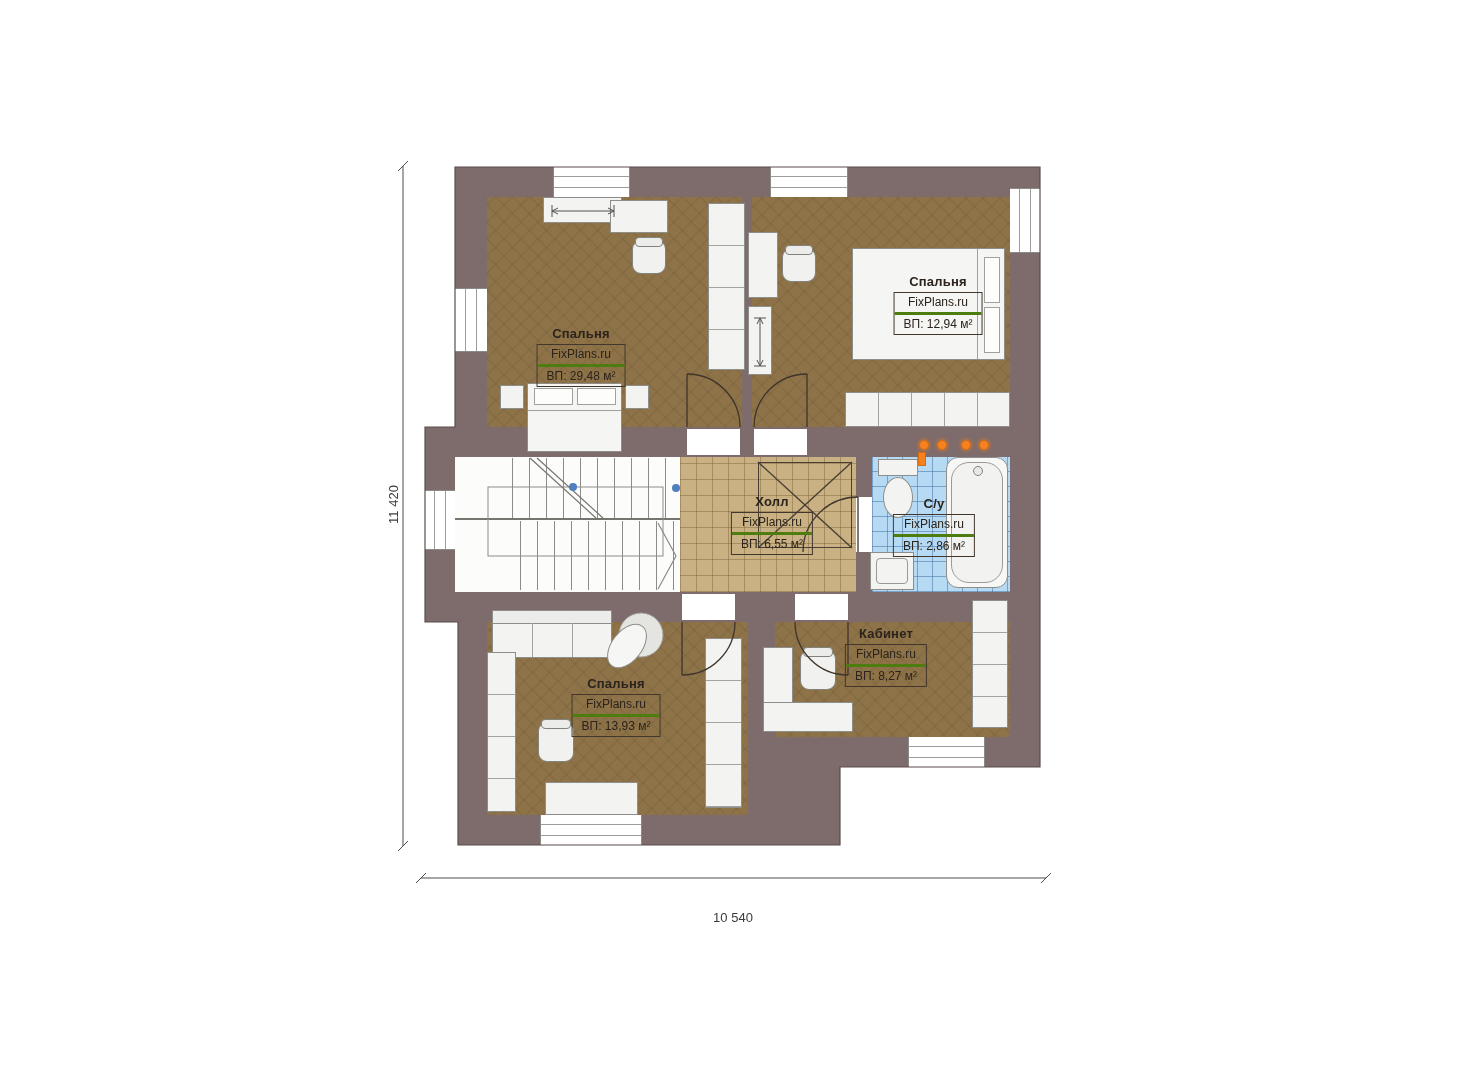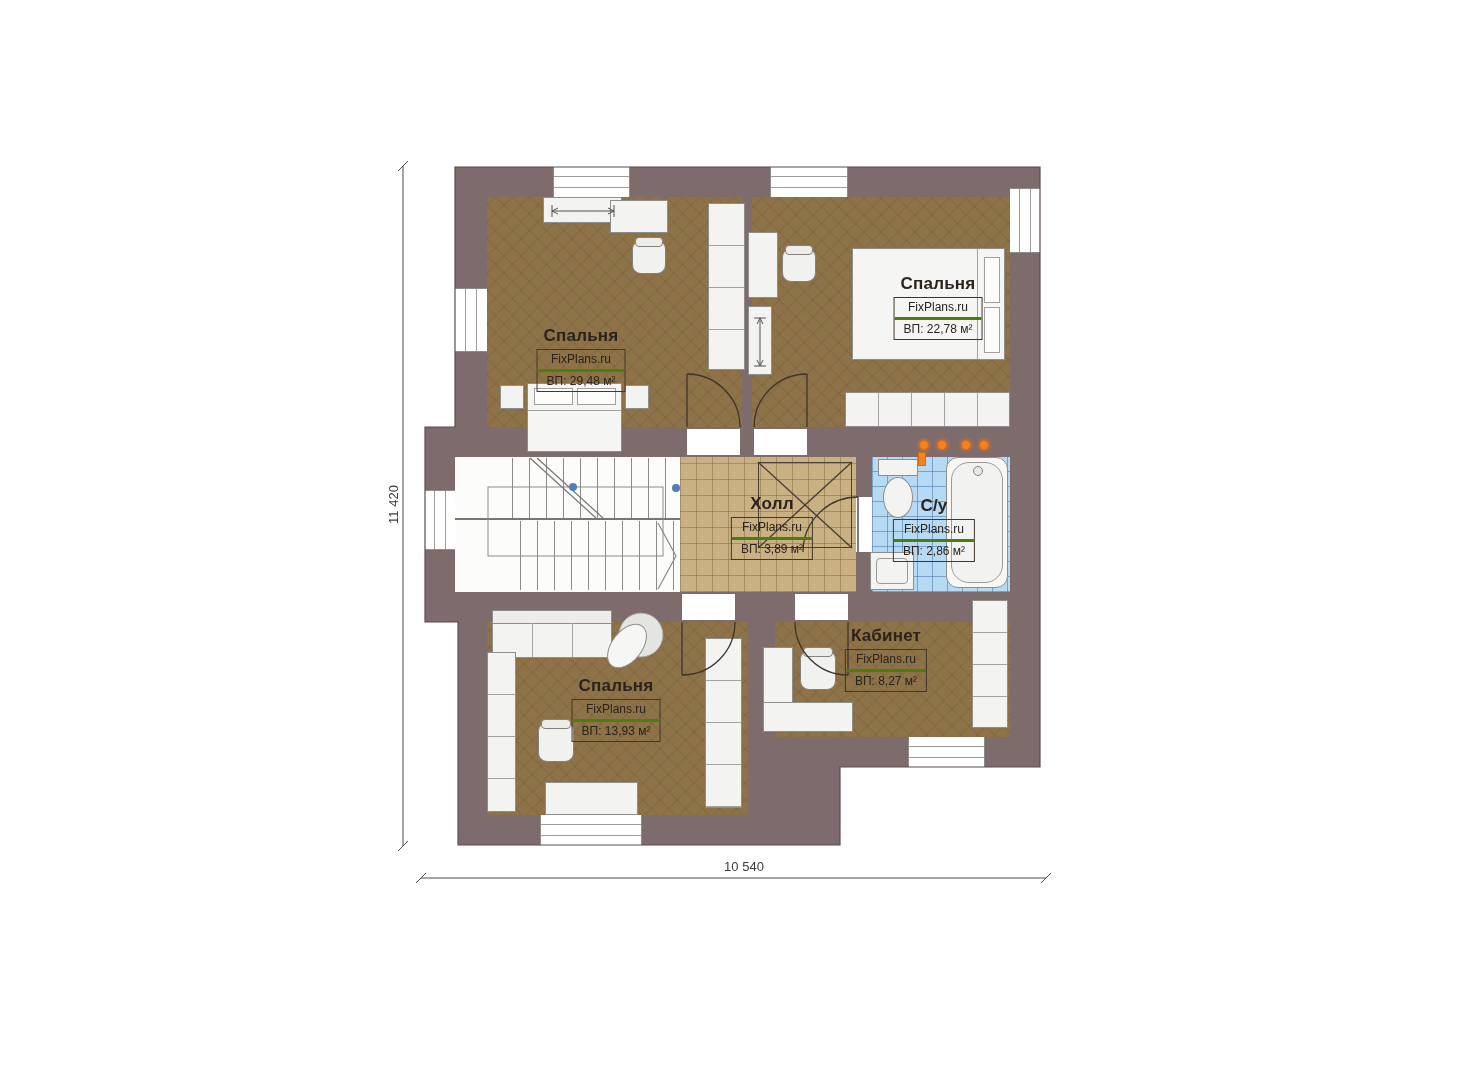--- a/index.html
+++ b/index.html
@@ -30,21 +30,21 @@
   .win-h .l1{position:absolute;left:0;right:0;top:30%;height:1px;background:#9c9c98;}
   .win-h .l2{position:absolute;left:0;right:0;bottom:30%;height:1px;background:#9c9c98;}
   .win-v{position:absolute;background:#fff;border-top:1px solid #8a8a86;border-bottom:1px solid #8a8a86;box-sizing:border-box;z-index:4;}
   .win-v .l1{position:absolute;top:0;bottom:0;left:30%;width:1px;background:#9c9c98;}
   .win-v .l2{position:absolute;top:0;bottom:0;right:30%;width:1px;background:#9c9c98;}
   .steps{position:absolute;z-index:4;background-image:repeating-linear-gradient(90deg,#8b8b88 0 1px,transparent 1px 17px);}
   .dot-o{position:absolute;width:10px;height:10px;border-radius:50%;background:#f5821f;border:1px solid #d86a10;
          box-shadow:0 0 4px rgba(245,130,31,.9);box-sizing:border-box;z-index:7;}
   .bar-o{position:absolute;background:#f5821f;border:1px solid #d86a10;box-sizing:border-box;z-index:7;}
   .label{position:absolute;transform:translateX(-50%);text-align:center;color:#2b231c;z-index:9;white-space:nowrap;}
-  .label .t{font-size:17px;font-weight:700;letter-spacing:.2px;}
+  .label .t{font-size:13px;font-weight:700;letter-spacing:.2px;}
   .label .box{display:inline-block;border:1px solid #42372d;margin-top:3px;font-size:12px;line-height:1.25;}
   .label .r1{padding:2px 9px;border-bottom:3px solid #4d7c0f;}
   .label .r2{padding:2px 9px;}
   .dim{position:absolute;color:#3c3c3c;font-size:13px;z-index:9;}
   svg.overlay{position:absolute;left:0;top:0;z-index:6;pointer-events:none;}
 </style>
 </head>
 <body>
 
 <div class="canvas">
@@ -223,43 +223,43 @@
       <line x1="403" y1="166" x2="403" y2="846"></line>
       <line x1="398" y1="171" x2="408" y2="161"></line>
       <line x1="398" y1="851" x2="408" y2="841"></line>
       <line x1="421" y1="878" x2="1046" y2="878"></line>
       <line x1="416" y1="883" x2="426" y2="873"></line>
       <line x1="1041" y1="883" x2="1051" y2="873"></line>
     </g>
   </svg>
 
   <div class="dim" style="left:363px;top:497px;width:60px;text-align:center;transform:rotate(-90deg);">11 420</div>
-  <div class="dim" style="left:733px;top:859px;transform:translateX(-50%);margin-left:11px;">10 540</div>
+  <div class="dim" style="left:733px;top:910px;transform:translateX(-50%);">10 540</div>
 
   <div class="label" style="left:581px;top:326px;">
     <div class="t">Спальня</div>
     <div class="box">
       <div class="r1">FixPlans.ru</div>
       <div class="r2">ВП: 29,48 м²</div>
     </div>
   </div>
 
   <div class="label" style="left:938px;top:274px;">
     <div class="t">Спальня</div>
     <div class="box">
       <div class="r1">FixPlans.ru</div>
-      <div class="r2">ВП: 22,78 м²</div>
+      <div class="r2">ВП: 12,94 м²</div>
     </div>
   </div>
 
   <div class="label" style="left:772px;top:494px;">
     <div class="t">Холл</div>
     <div class="box">
       <div class="r1">FixPlans.ru</div>
-      <div class="r2">ВП: 3,89 м²</div>
+      <div class="r2">ВП: 6,55 м²</div>
     </div>
   </div>
 
   <div class="label" style="left:934px;top:496px;">
     <div class="t">С/у</div>
     <div class="box">
       <div class="r1">FixPlans.ru</div>
       <div class="r2">ВП: 2,86 м²</div>
     </div>
   </div>

